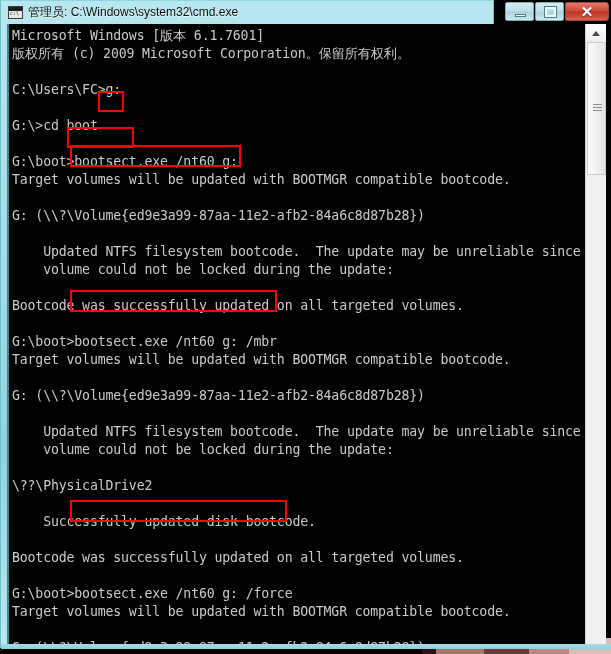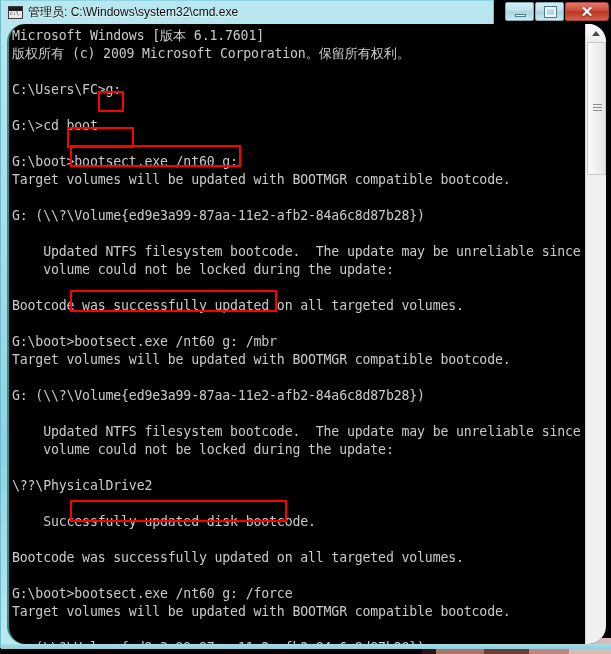--- a/index.html
+++ b/index.html
@@ -143,21 +143,20 @@
   #console-area {
     position: absolute;
     left: 6px;
     top: 23px;
     width: 599px;
     height: 620px;
     background: #000000;
     box-sizing: border-box;
     border-left: 2px solid #3a8a98;
     overflow: hidden;
-    border-radius: 18px;
   }
   #console-text {
     position: absolute;
     left: 0; top: 0;
     width: 578px;
     height: 620px;
     padding: 3px 0 0 3px;
     box-sizing: border-box;
     color: #c9cbc9;
     font-family: "DejaVu Sans Mono", monospace;

